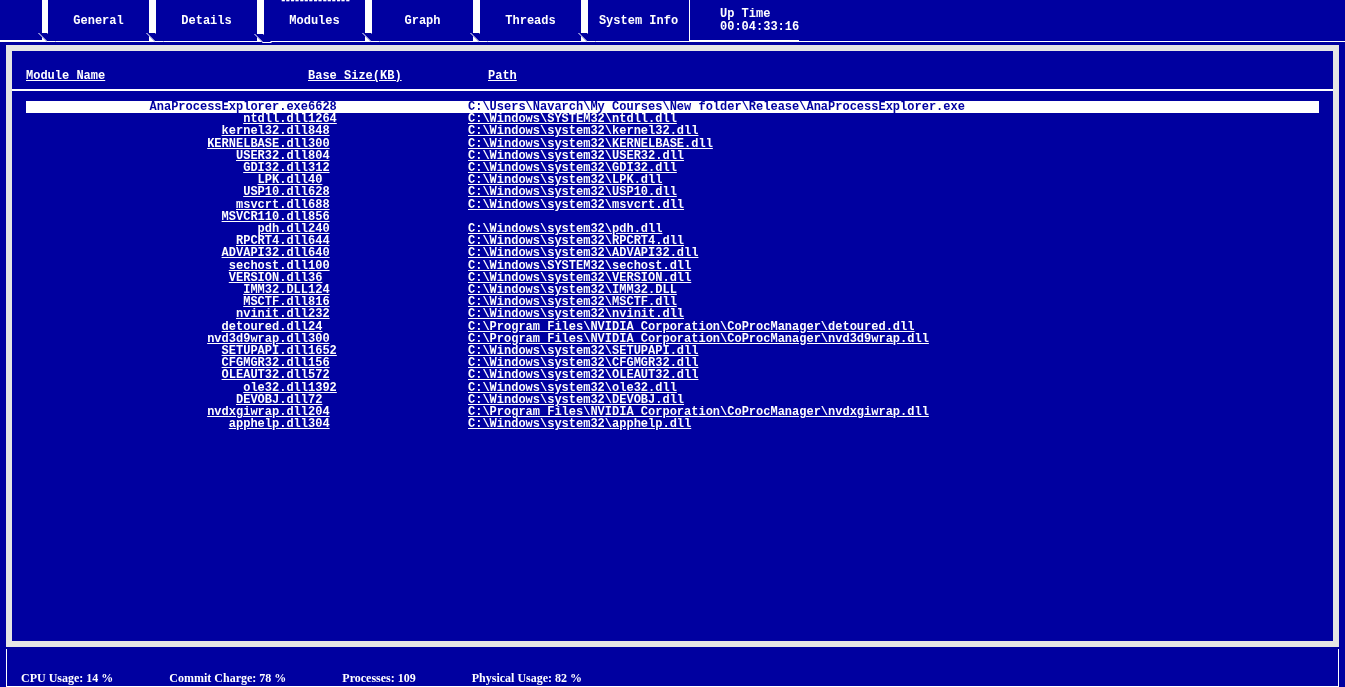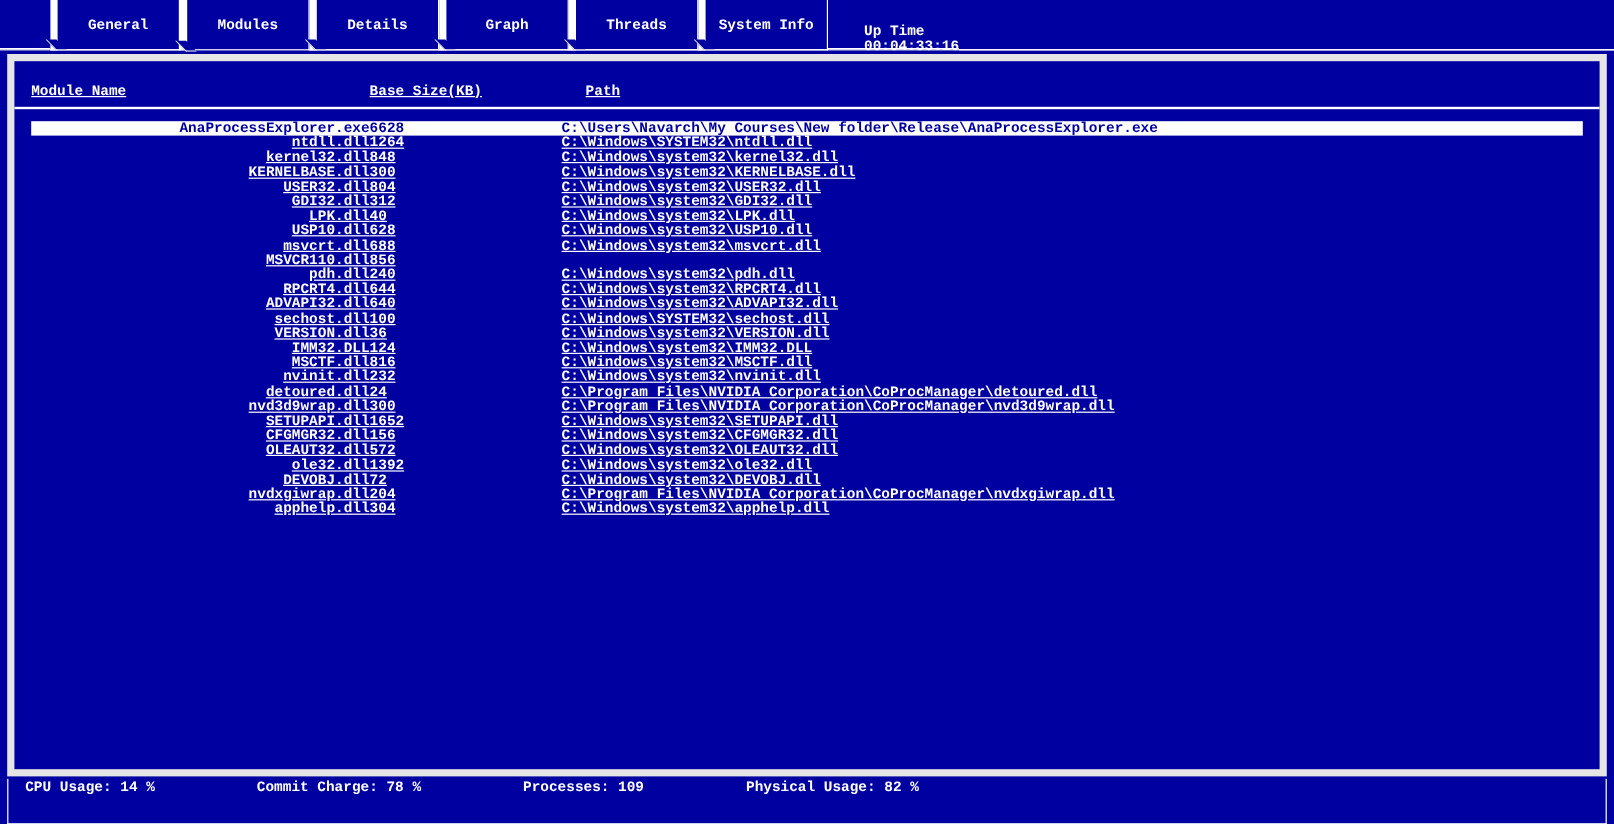--- a/index.html
+++ b/index.html
@@ -63,21 +63,21 @@
     line-height: 4px;
   }
   .tab-active {
     border-bottom: none;
   }
   .tab-nonactive {
     border-bottom: 1px solid #ffffff;
   }
   .uptime-block {
     padding-left: 30px;
-    padding-top: 20px;
+    padding-top: 8px;
     line-height: 13px;
   }
   .tabs-fill {
     flex: 1;
     border-bottom: 1px solid #ffffff;
     height: 42px;
   }
   .main-area {
     position: absolute;
     top: 45px;
@@ -115,36 +115,37 @@
   .status-bar {
     position: absolute;
     left: 6px;
     right: 6px;
     bottom: 0;
     height: 38px;
     border-left: 1px solid #ffffff;
     border-right: 1px solid #ffffff;
     border-bottom: 1px solid #ffffff;
     display: flex;
-    align-items: flex-start;
+    align-items: flex-end;
     padding-left: 14px;
-    gap: 85px;
+    gap: 56px;
+    font-family: Liberation Serif, serif;
   }
   .status-item {
     white-space: pre;
   }
 </style>
 </head>
 <body>
 
 <div class="tabs-row">
   <div class="tab-spacer-left"></div>
   <div class="tab tab-nonactive" style="width:108px">General</div>
+  <div class="tab tab-nonactive" style="width:108px">Details</div>
   <div class="tab tab-active" style="width:108px">Modules</div>
-  <div class="tab tab-nonactive" style="width:108px">Details</div>
   <div class="tab tab-nonactive" style="width:108px">Graph</div>
   <div class="tab tab-nonactive" style="width:108px">Threads</div>
   <div class="tab tab-nonactive" style="width:108px">System Info</div>
   <div class="uptime-block tab-nonactive">
     <div>Up Time</div>
     <div>00:04:33:16</div>
   </div>
   <div class="tabs-fill"></div>
 </div>
 

